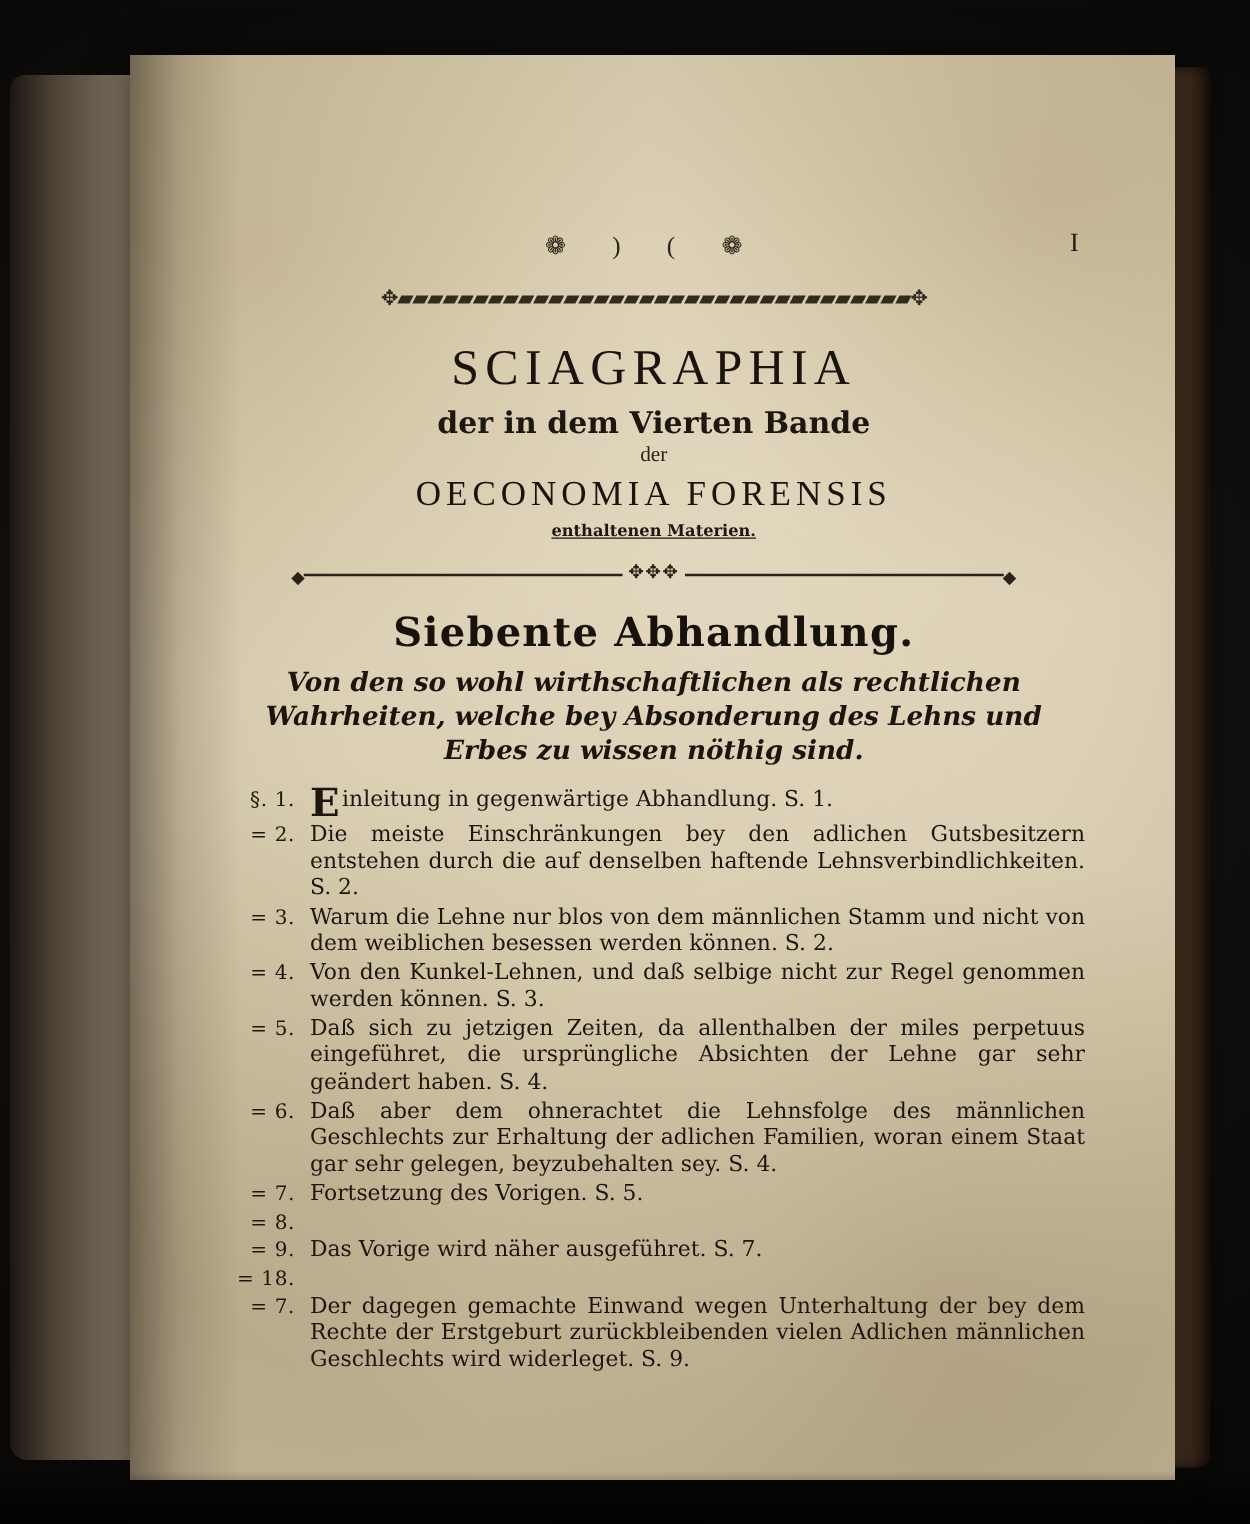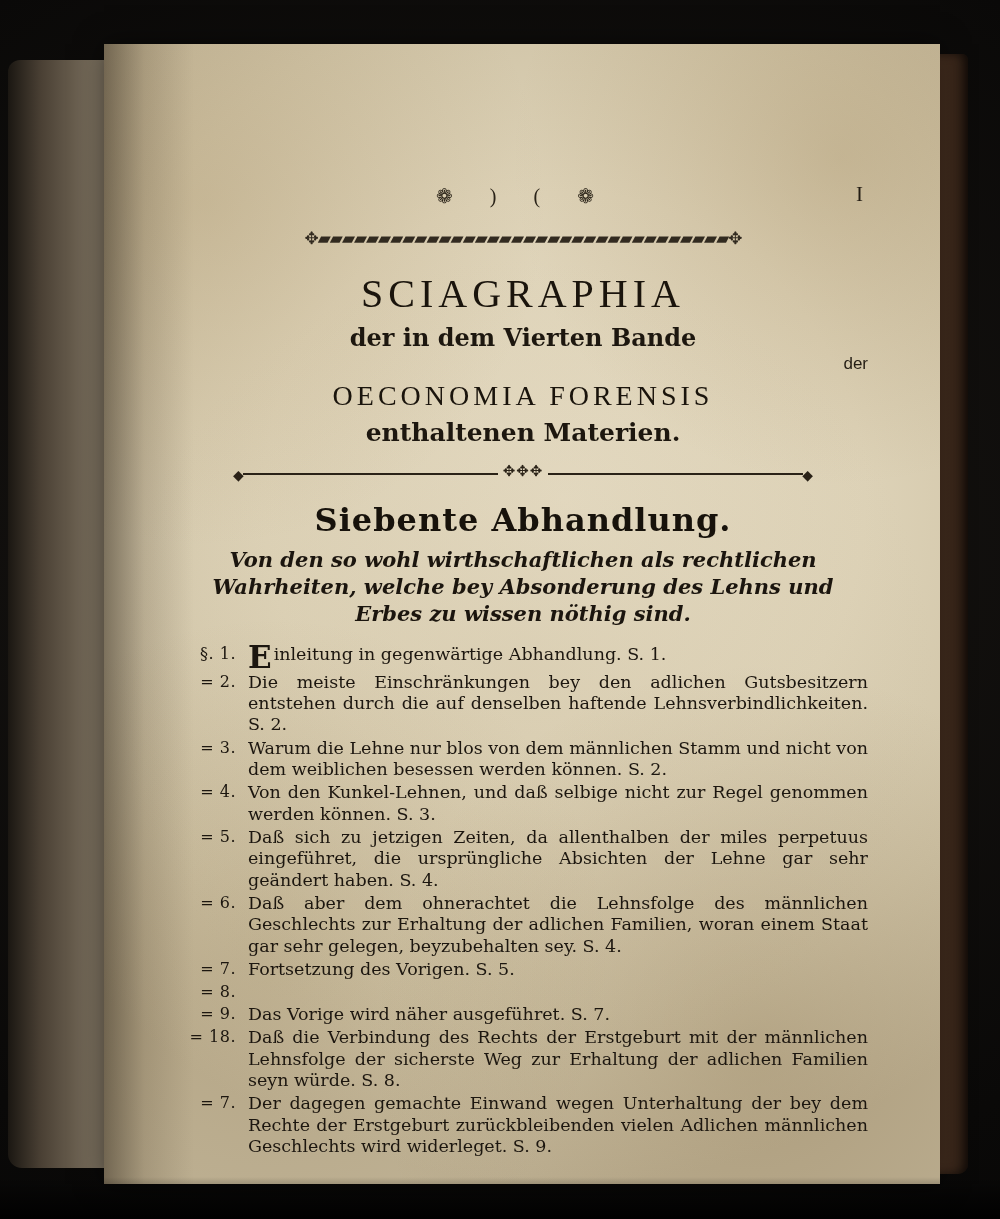--- a/index.html
+++ b/index.html
@@ -161,40 +161,41 @@
   }
   .sub-fraktur {
     text-align: center;
     font-size: 24px;
     margin-top: 6px;
     font-family: "DejaVu Serif", serif;
     font-weight: 600;
     color: #1d170f;
   }
   .sub-small {
-    text-align: right;
+    text-align: center;
     font-size: 17px;
     margin-top: 2px;
-    font-family: Liberation Sans, sans-serif;
+    font-family: Liberation Serif, serif;
     color: #251e15;
   }
   .title-second {
     text-align: center;
     font-size: 28px;
     letter-spacing: 4px;
     margin-top: 6px;
     color: #1a140c;
   }
   .sub-fraktur2 {
     text-align: center;
-    font-size: 25px;
+    font-size: 13px;
     margin-top: 6px;
     font-family: "DejaVu Serif", serif;
     font-weight: 600;
     color: #1d170f;
+    text-decoration: underline;
   }
 
   
   .divider {
     position: relative;
     margin: 18px auto 0;
     width: 580px;
     height: 18px;
   }
   .divider .rule {
@@ -351,21 +352,20 @@
           </div>
           <div class="entry">
             <div class="num">= 8.</div>
           </div>
           <div class="entry">
             <div class="num">= 9.</div>
             <div class="txt">Das Vorige wird näher ausgeführet.  S. 7.</div>
           </div>
           <div class="entry">
             <div class="num">= 18.</div>
-            <div class="txt">Daß die Verbindung des Rechts der Erstgeburt mit der männlichen Lehnsfolge der sicherste Weg zur Erhaltung der adlichen Familien seyn würde.  S. 8.</div>
           </div>
           <div class="entry">
             <div class="num">= 7.</div>
             <div class="txt">Der dagegen gemachte Einwand wegen Unterhaltung der bey dem Rechte der Erstgeburt zurückbleibenden vielen Adlichen männlichen Geschlechts wird widerleget.  S. 9.</div>
           </div>
         </div>
 
       </div>
     </div>
   </div>

